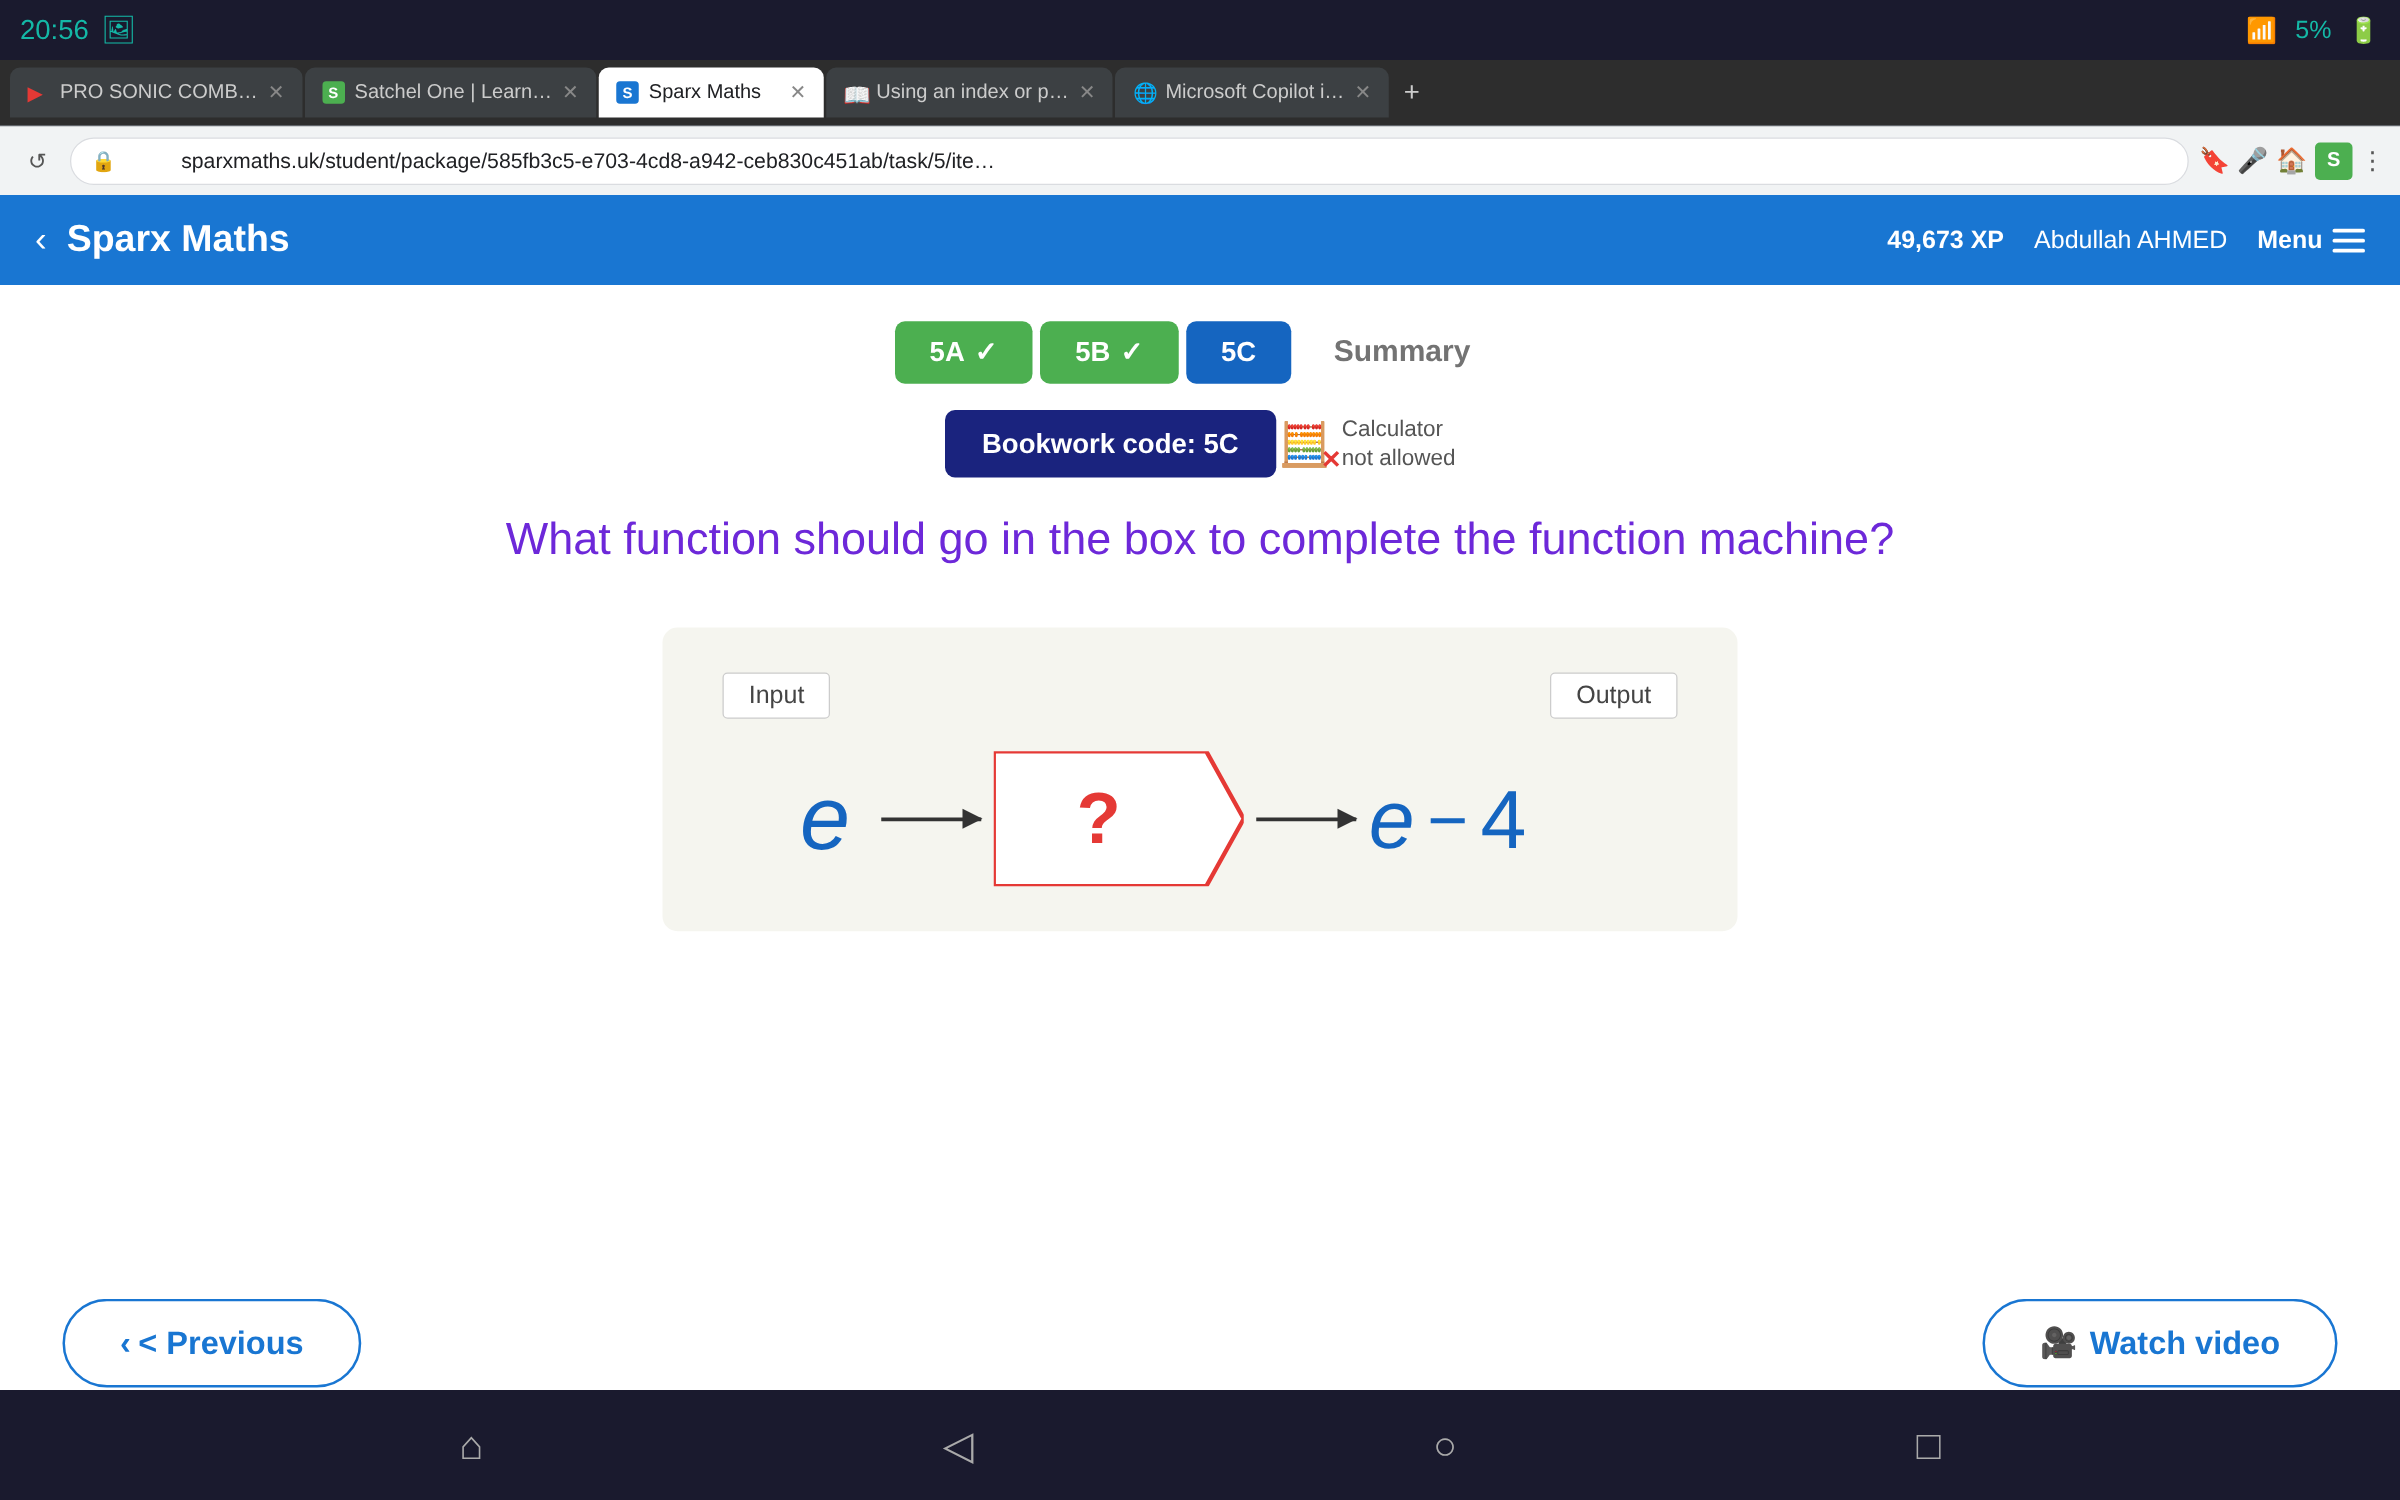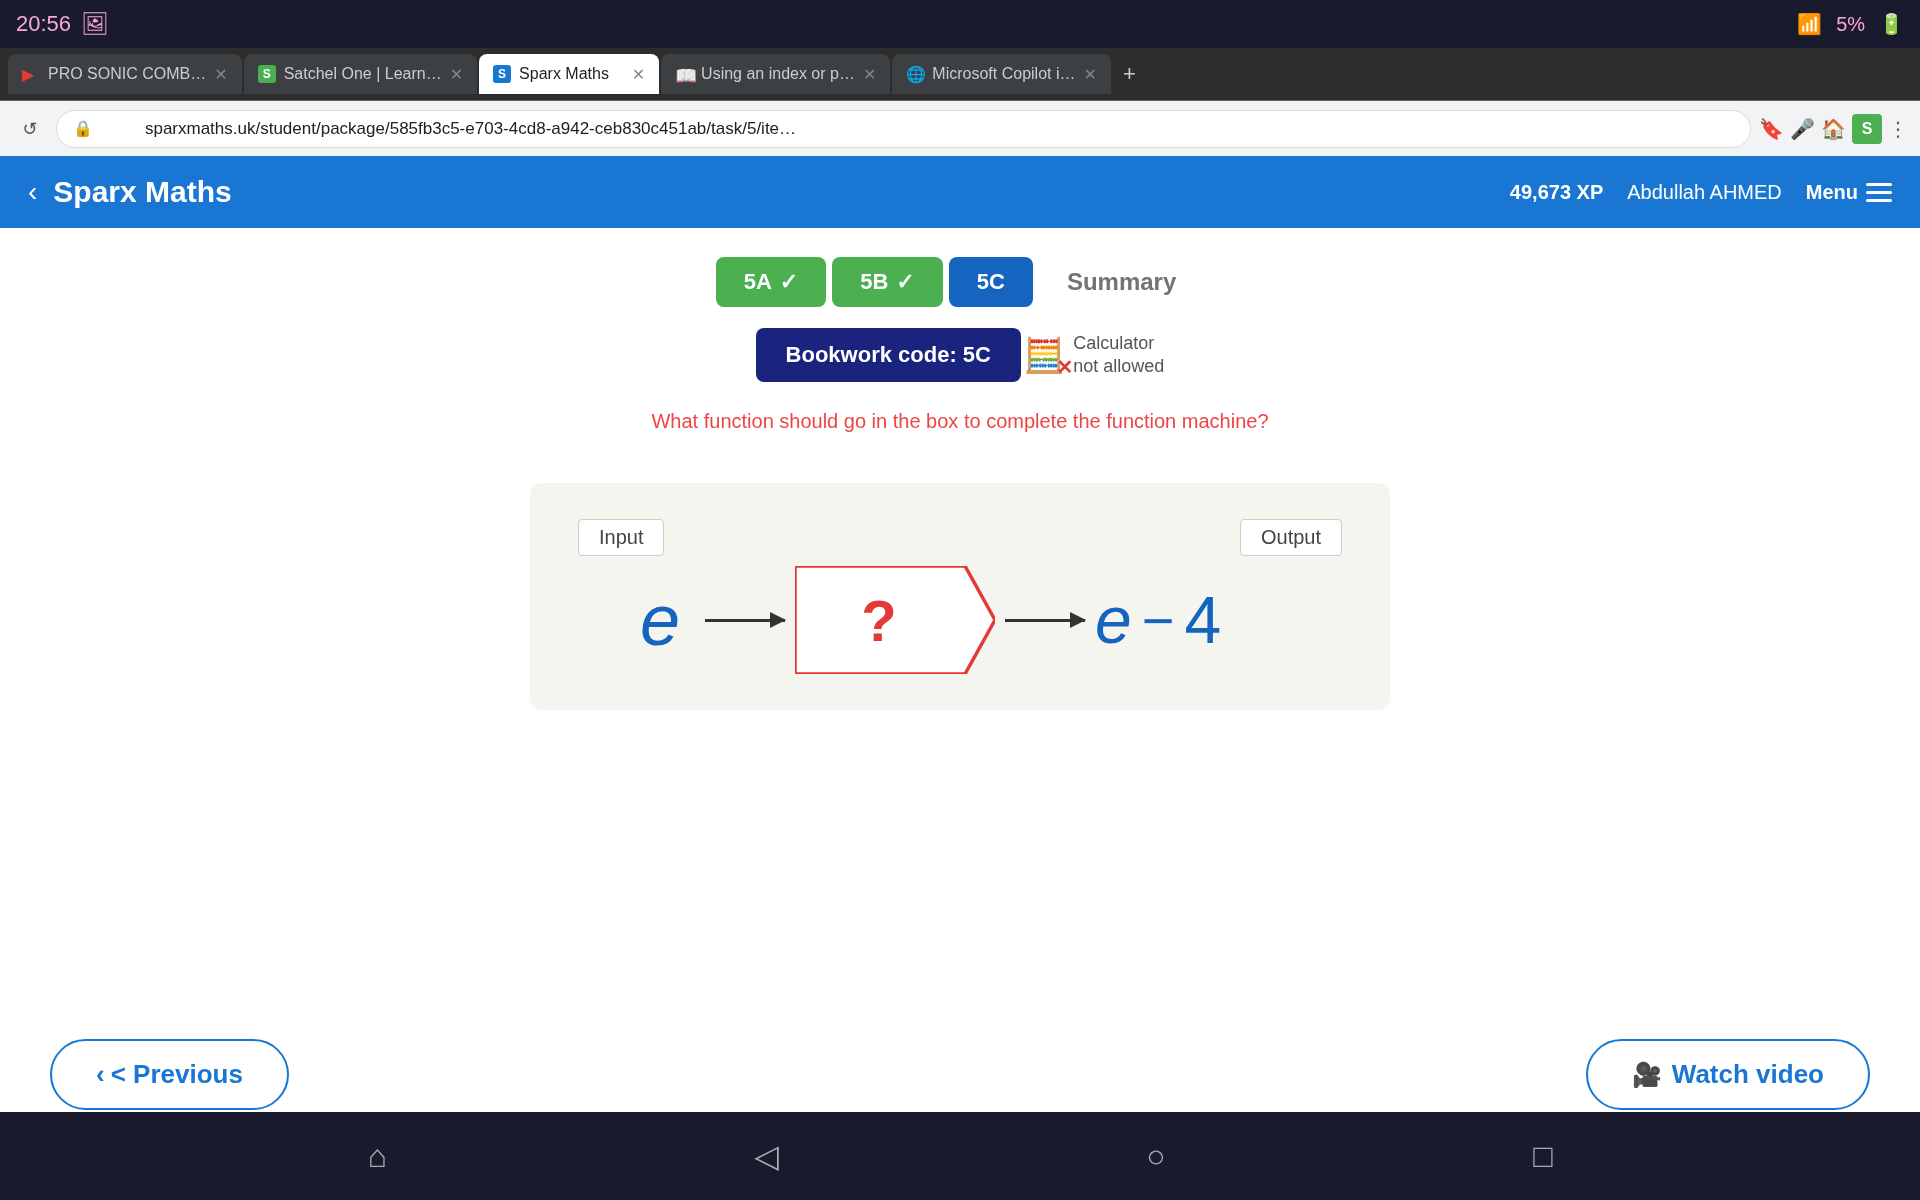--- a/index.html
+++ b/index.html
@@ -7,21 +7,21 @@
 
     
     .status-bar {
       width: 100%;
       height: 48px;
       background: #1a1a2e;
       display: flex;
       align-items: center;
       justify-content: space-between;
       padding: 0 16px;
-      color: #f9a8d4;
+      color: #14b8a6;
       font-size: 22px;
     }
     .status-left { display: flex; align-items: center; gap: 10px; }
     .status-right { display: flex; align-items: center; gap: 14px; font-size: 20px; }
 
     
     .browser-chrome {
       width: 100%;
       background: #3c4043;
     }
@@ -161,34 +161,35 @@
     .calculator-info {
       display: flex;
       align-items: center;
       gap: 8px;
       font-size: 18px;
       color: #555;
     }
 
     
     .question-text {
-      font-size: 20px;
-      color: #ef4444;
+      font-size: 36px;
+      color: #6d28d9;
       margin-bottom: 50px;
       max-width: 1200px;
     }
 
     
     .diagram-container {
       background: #f5f5ef;
       border-radius: 12px;
       width: 860px;
       padding: 36px 48px 36px 48px;
       display: flex;
       flex-direction: column;
+      gap: 16px;
       margin-bottom: 40px;
     }
     .diagram-labels {
       display: flex;
       justify-content: space-between;
     }
     .diagram-label {
       background: #fff;
       border: 1.5px solid #ccc;
       border-radius: 4px;

